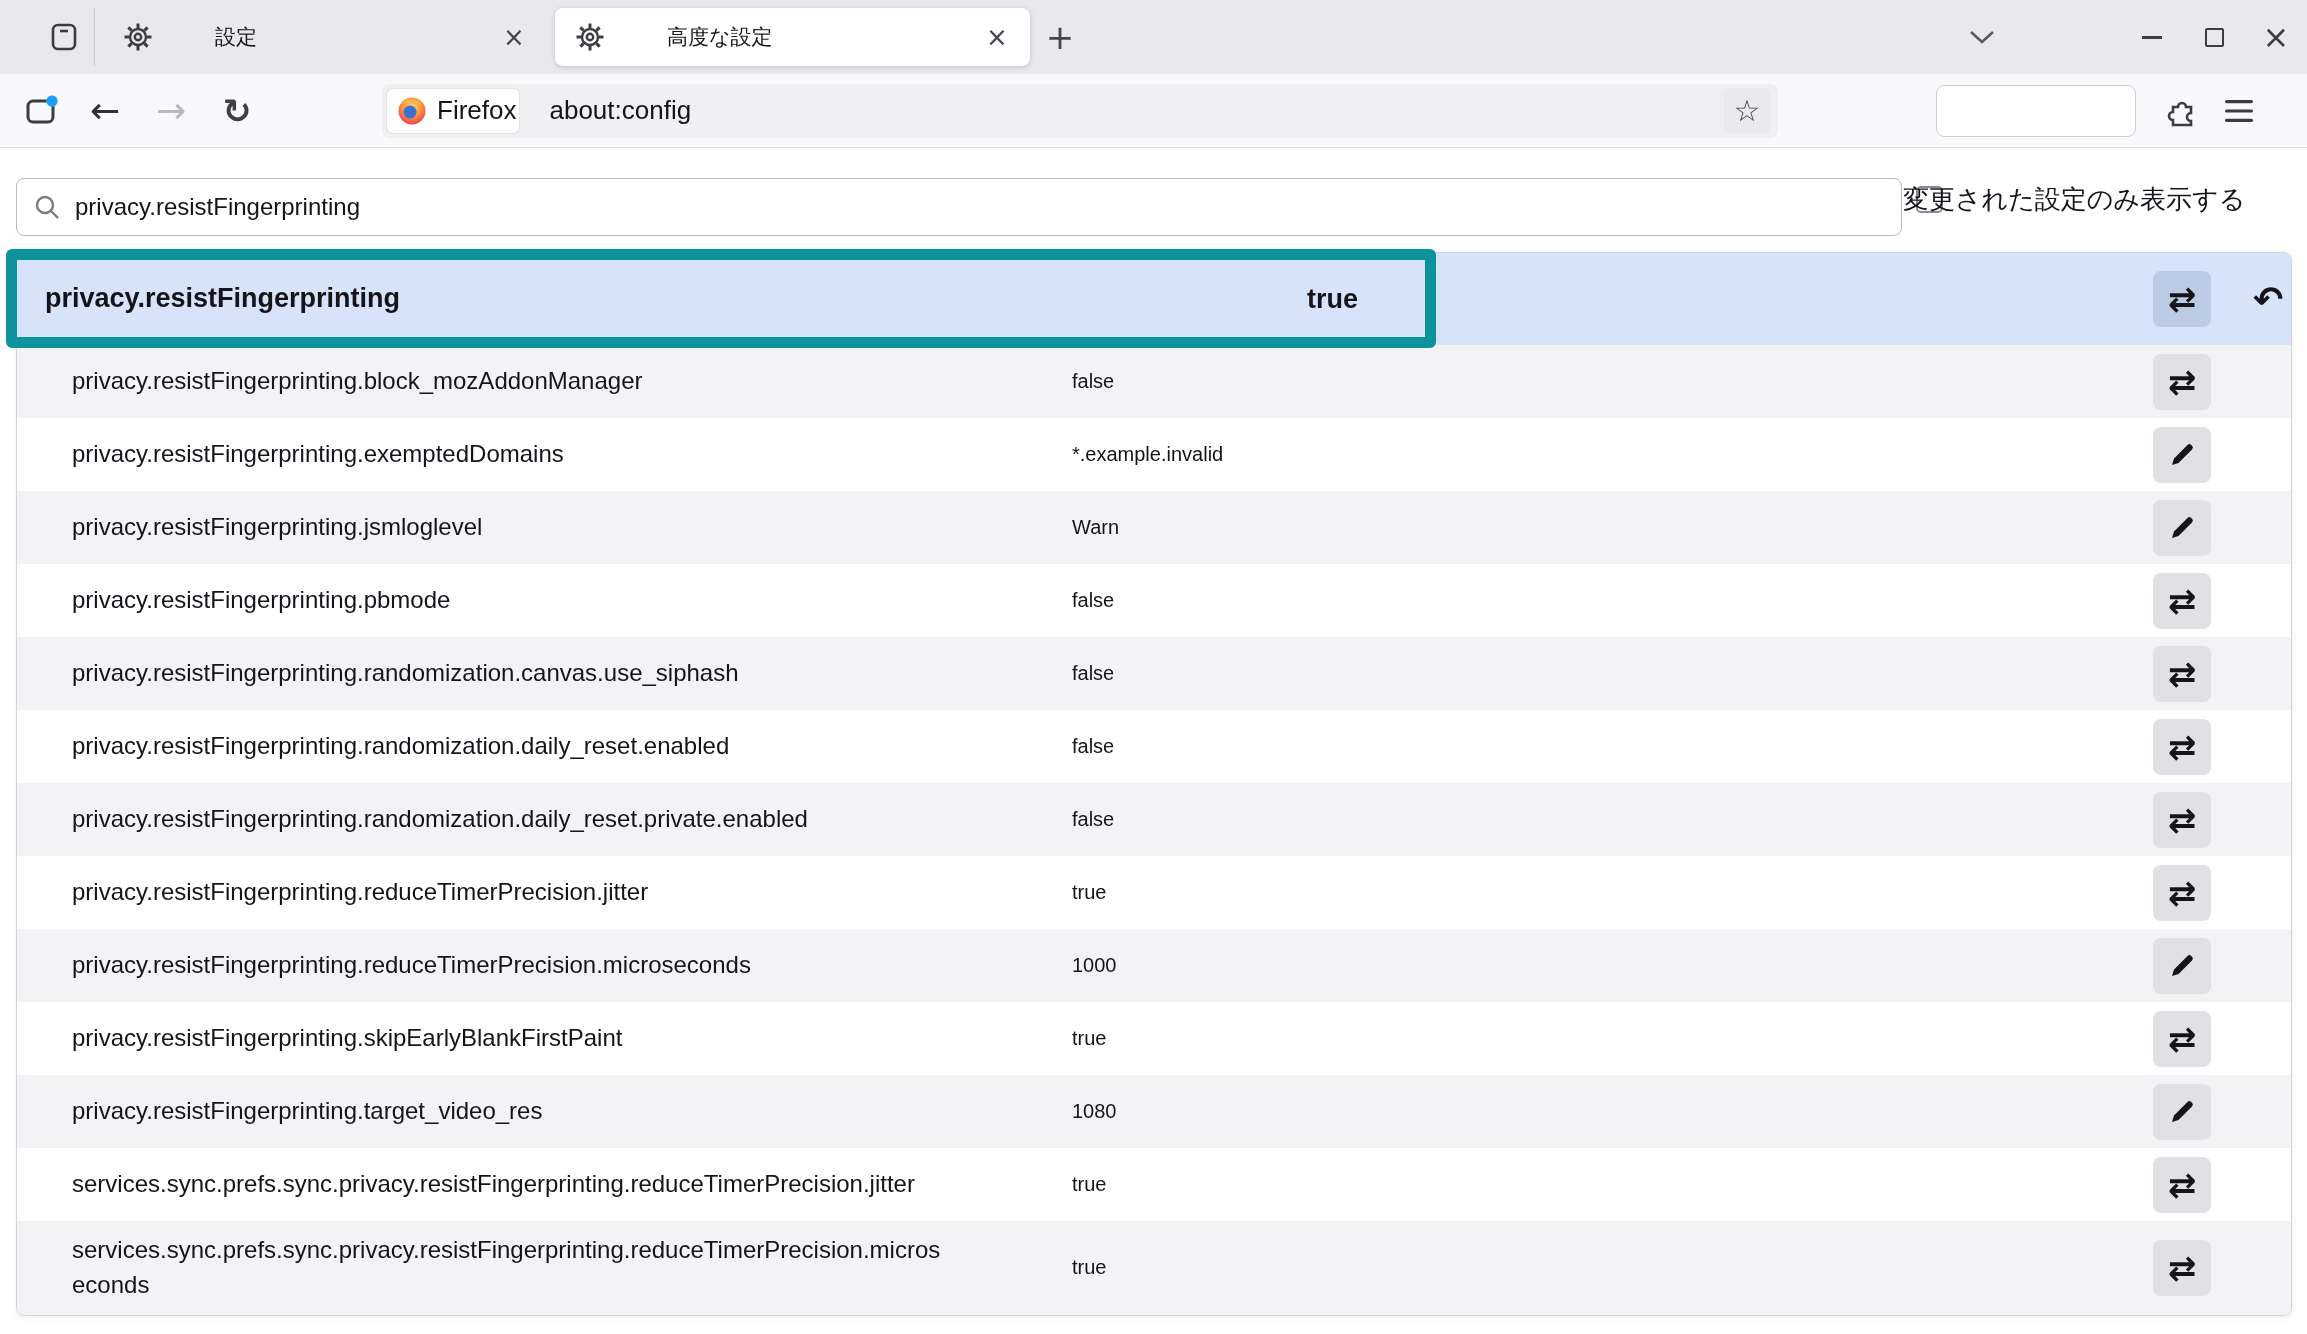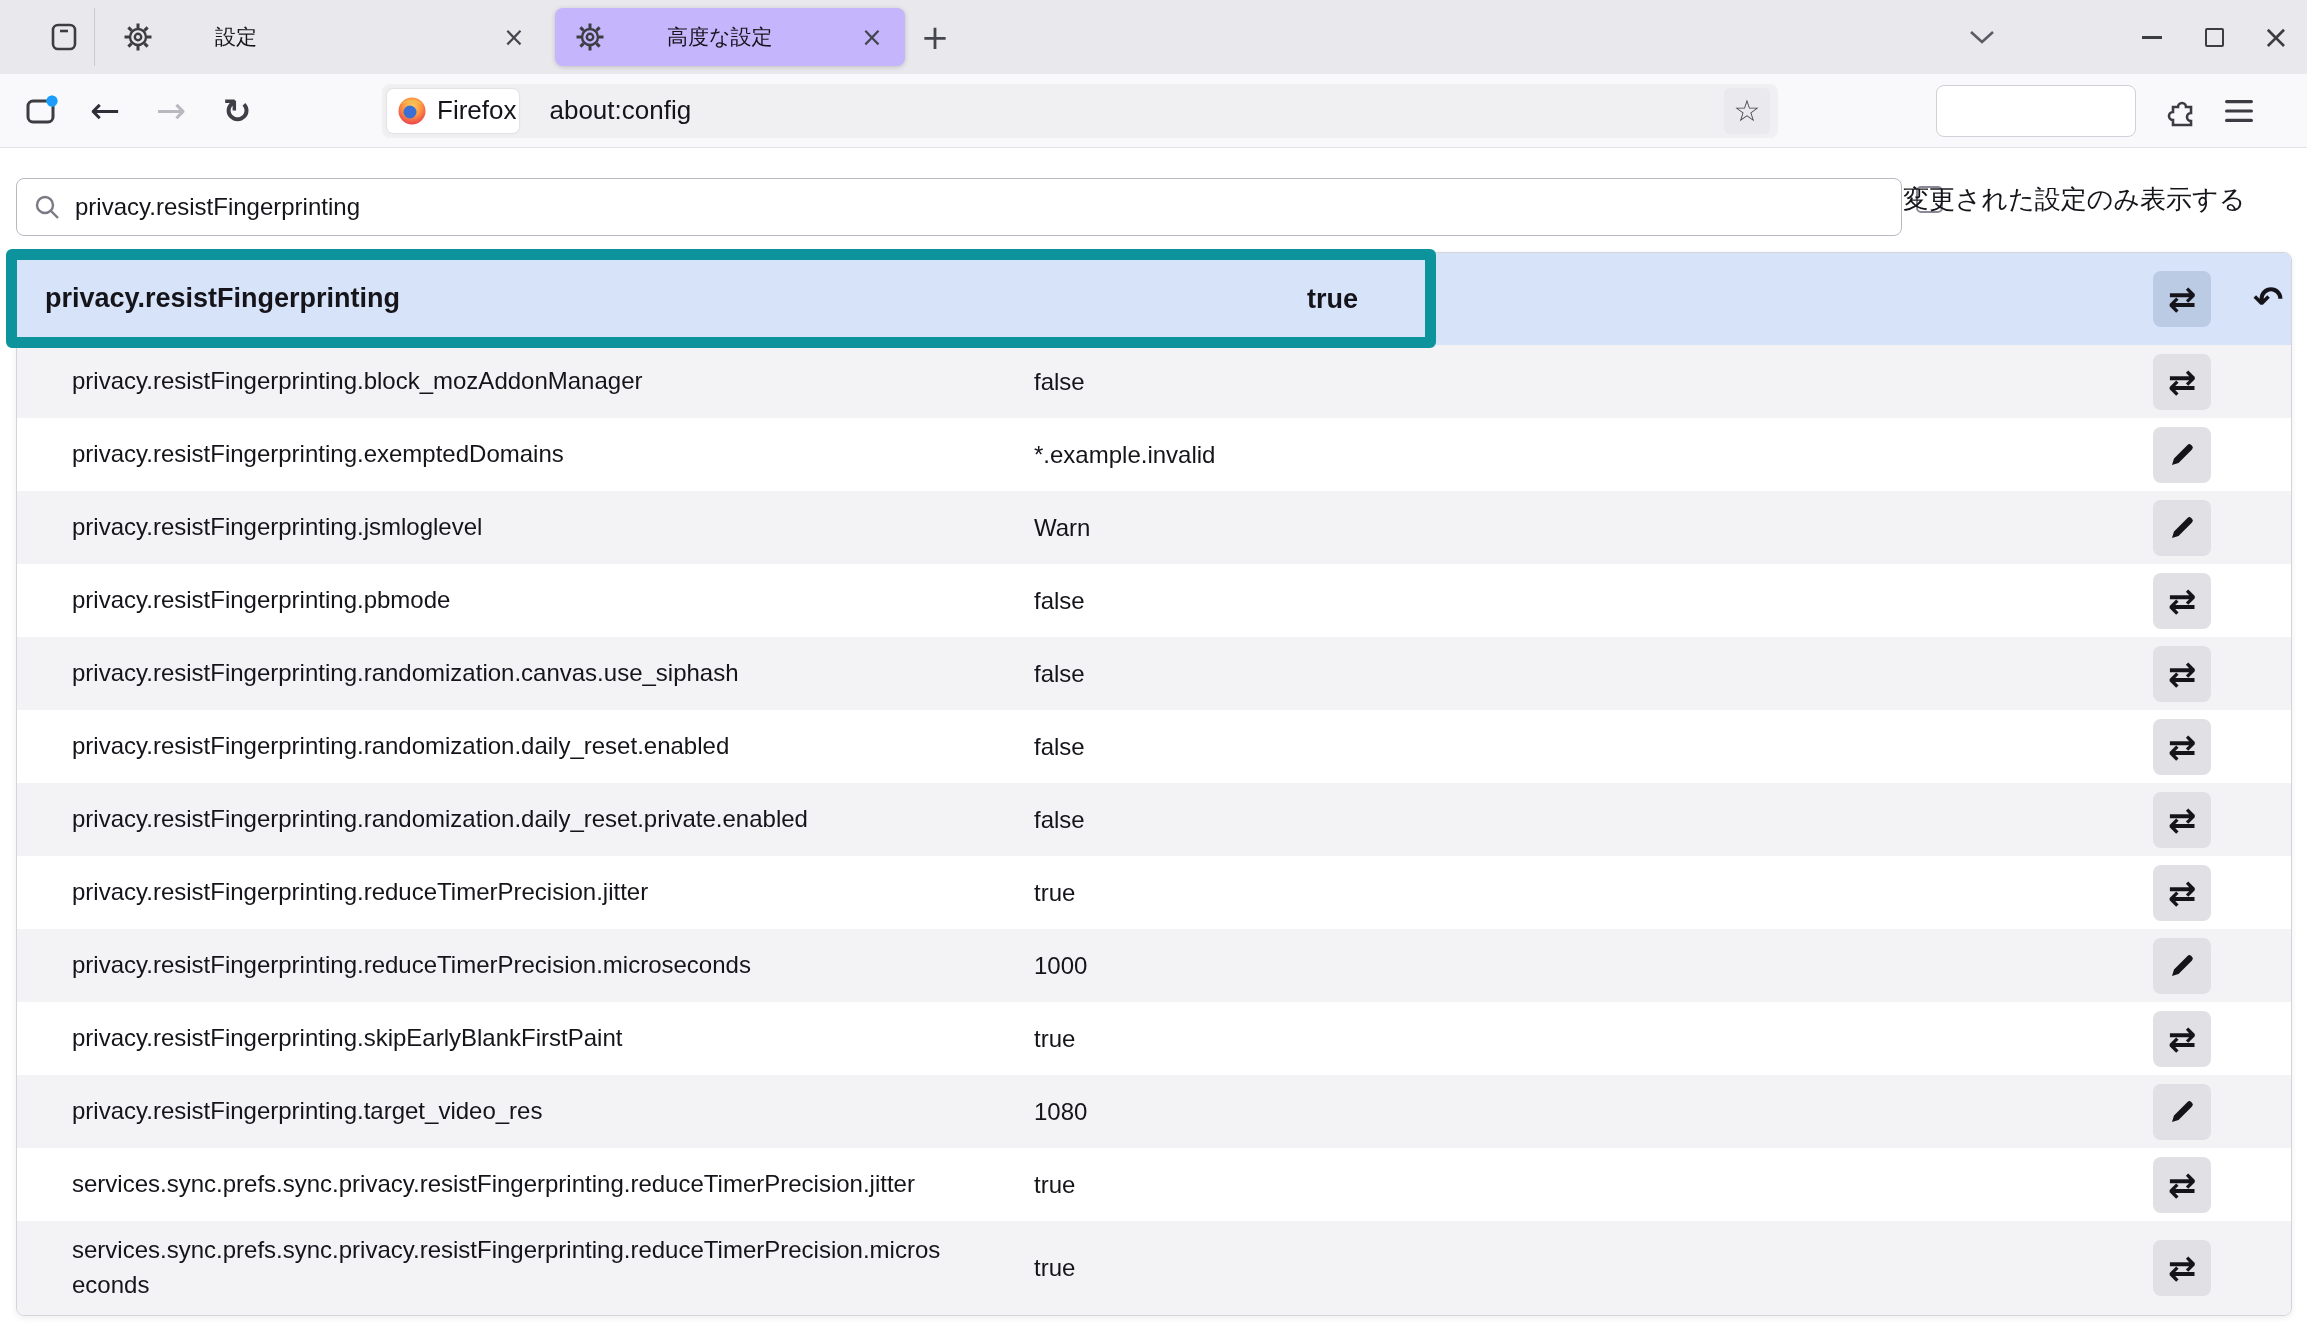--- a/index.html
+++ b/index.html
@@ -16,21 +16,21 @@
     position:absolute; left:0; top:0; width:2307px; height:74px;
     background:#e9e9ed; display:flex; align-items:center;
   }
   .tabstrip-btn { width:56px; height:56px; margin-left:36px; display:flex; align-items:center; justify-content:center; border:none; background:transparent; cursor:pointer; }
   .pretab-divider { width:1px; height:58px; background:#c9c9cf; margin-left:2px; }
   .tab {
     height:58px; margin-left:8px; border-radius:8px; display:flex; align-items:center;
     padding:0 14px 0 20px; cursor:pointer; min-width:0;gap:48px;
   }
   .tab.inactive { background:transparent; width:444px; }
-  .tab.active { background:#c4b5fd; width:350px; box-shadow:0 1px 5px rgba(0,0,0,.18); }
+  .tab.active { background:#ffffff; width:475px; box-shadow:0 1px 5px rgba(0,0,0,.18); }
   .tab-label { font-size:21px; margin-left:14px; white-space:nowrap; overflow:hidden; flex:1; }
   .tab-close {
     width:38px; height:38px; border:none; background:transparent; border-radius:6px;
     font-size:26px; line-height:1; color:#45454d; cursor:pointer; flex:none;
   }
   .newtab-btn { width:48px; height:48px; border:none; background:transparent; font-size:34px; color:#45454d; border-radius:6px; cursor:pointer; margin-left:6px; }
   .tabbar-spacer { flex:1; }
   .alltabs-btn { width:52px; height:52px; border:none; background:transparent; cursor:pointer; }
   .win-controls { display:flex; height:74px; margin-left:100px; }
   .win-btn { width:62px; height:74px; border:none; background:transparent; display:flex; align-items:center; justify-content:center; cursor:pointer; color:#3c3c43; }
@@ -83,21 +83,21 @@
   .pref-table {
     position:absolute; left:16px; top:252px; width:2276px;
     border:1px solid #d4d4da; border-radius:8px; overflow:hidden;
     box-shadow:0 2px 6px rgba(0,0,0,.07); background:#fff;
   }
   .prow { position:relative; display:flex; align-items:center; height:73px; padding-left:55px; background:#fff; }
   .prow.alt { background:#f3f2f5; }
   .prow.selected { background:#d7e3f8; height:92px; padding-left:28px; }
   .pname { font-size:24px; color:#15141a; max-width:880px; overflow-wrap:anywhere; line-height:1.45; }
   .prow.selected .pname { font-weight:bold; font-size:27px; }
-  .pvalue { position:absolute; left:1017px; font-size:24px; }
+  .pvalue { position:absolute; left:1055px; font-size:20px; }
   .prow.selected .pvalue { left:1290px; font-weight:bold; font-size:27px; }
   .prow.tall { height:auto; min-height:73px; padding-top:12px; padding-bottom:12px; }
 
   .row-btn {
     position:absolute; left:2136px; top:50%; transform:translateY(-50%);
     width:58px; height:56px; border:none; border-radius:8px;
     background:#e0e0e5; cursor:pointer; display:flex; align-items:center; justify-content:center;
   }
   .prow.selected .row-btn.toggle { background:#bccbe4; }
   .row-btn.reset { left:2222px; background:transparent; }

